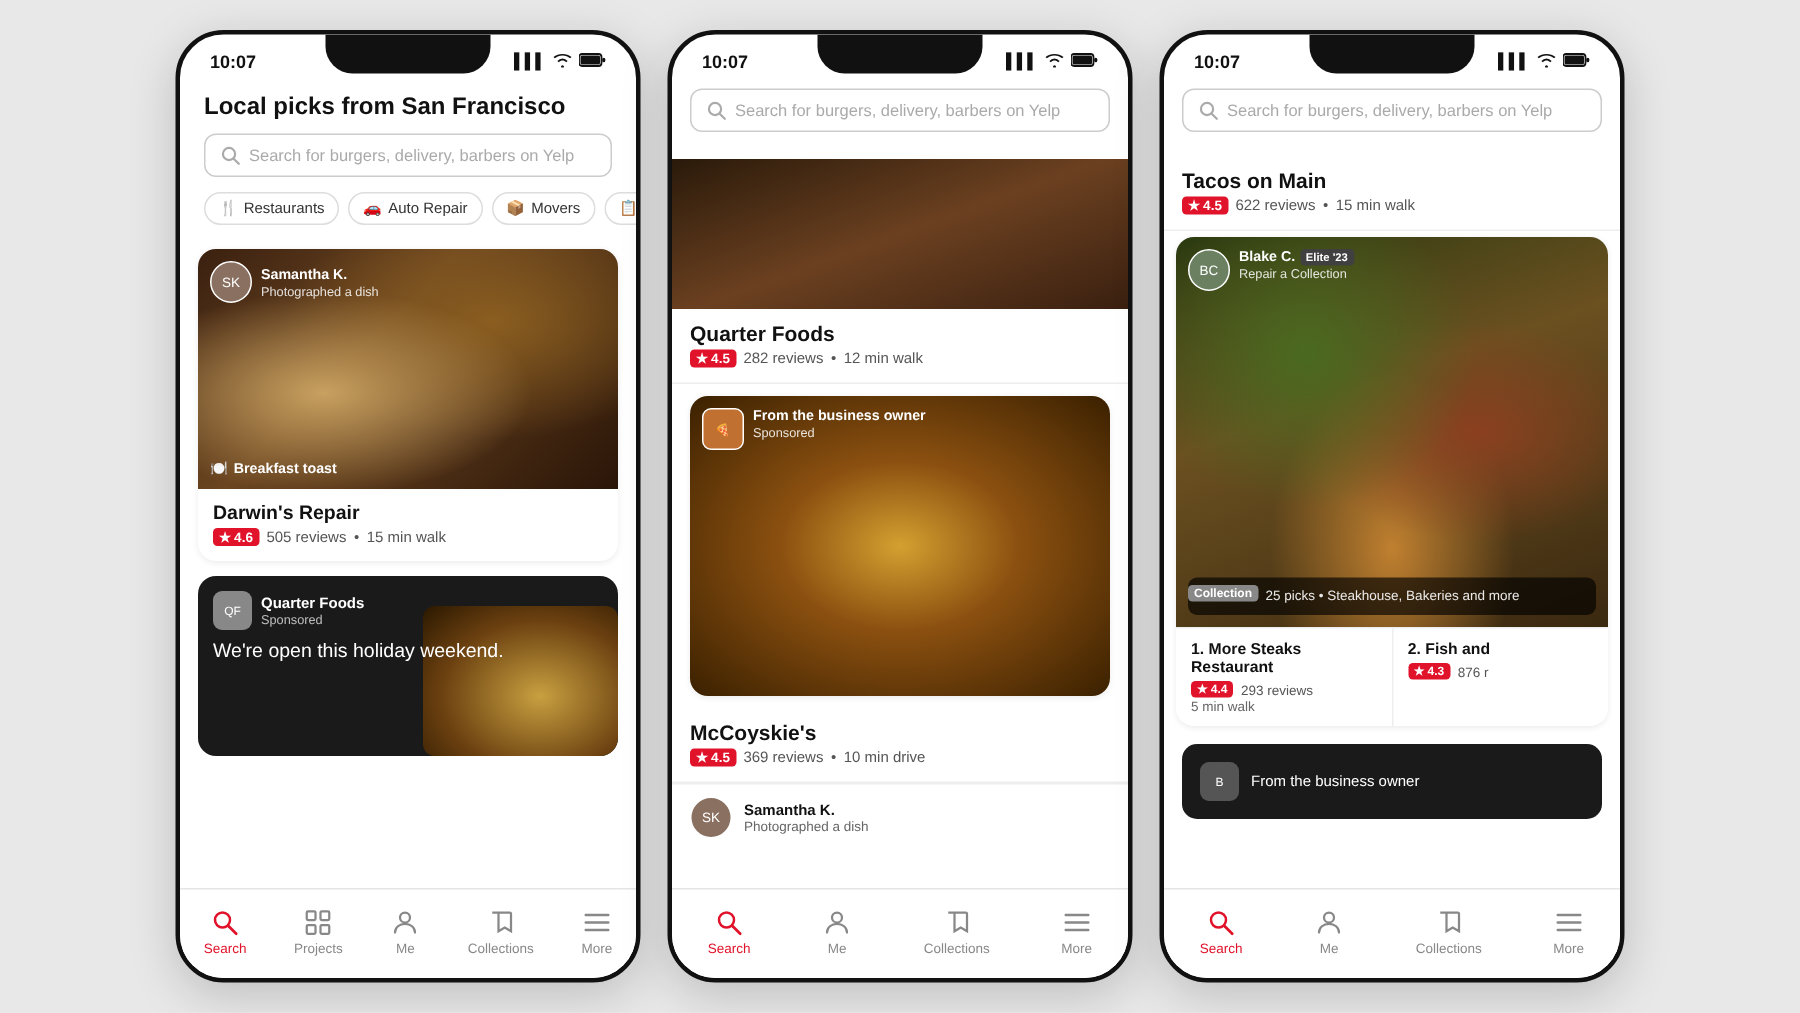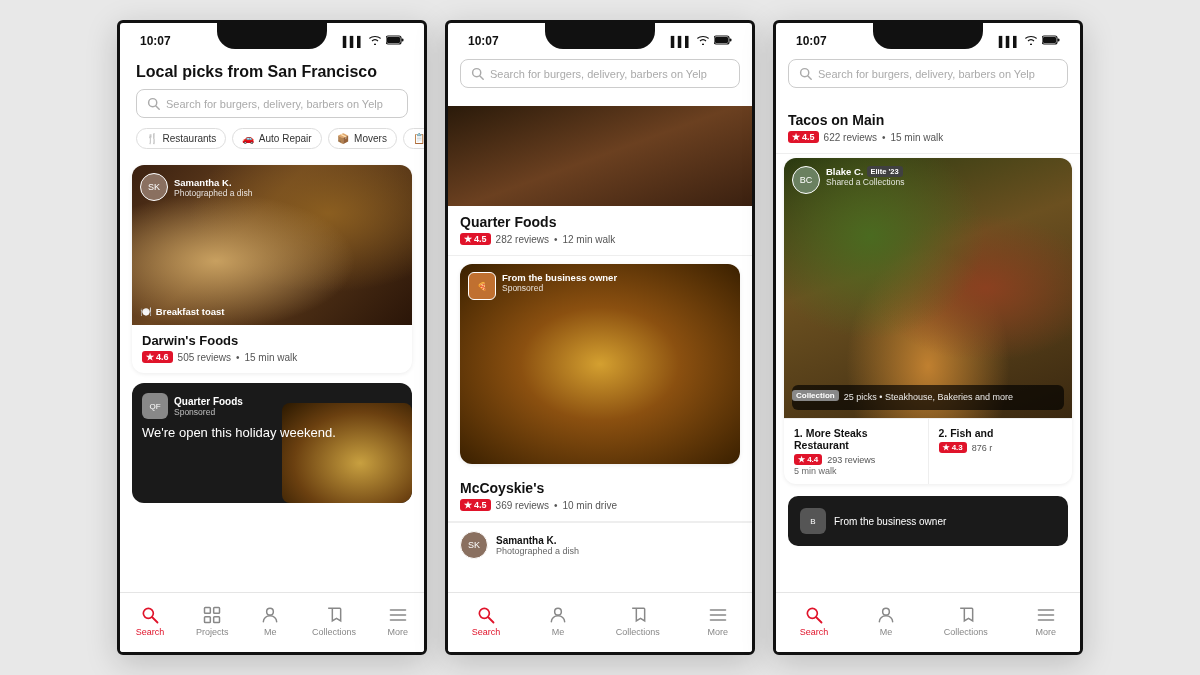--- a/index.html
+++ b/index.html
@@ -19,21 +19,21 @@
       align-items: center;
       justify-content: center;
       width: 100%;
       height: 100%;
       padding: 20px;
     }
     .phone {
       width: 310px;
       height: 635px;
       background: #fff;
-      border-radius: 6px;
+      border-radius: 32px;
       border: 3px solid #111;
       overflow: hidden;
       position: relative;
       box-shadow: 0 8px 32px rgba(0,0,0,0.18);
       display: flex;
       flex-direction: column;
     }
     
     .phone-notch {
       position: absolute;
@@ -429,21 +429,21 @@
               <div class="avatar-name">Samantha K.</div>
               <div class="avatar-sub">Photographed a dish</div>
             </div>
           </div>
           <div class="card-bottom-label">
             <span>🍽️</span>
             <span>Breakfast toast</span>
           </div>
         </div>
         <div class="card-info">
-          <div class="card-title">Darwin's Foods</div>
+          <div class="card-title">Darwin's Repair</div>
           <div class="card-meta">
             <span class="star-badge">
               <span>★</span>
               <span>4.6</span>
             </span>
             <span>505 reviews</span>
             <span>•</span>
             <span>15 min walk</span>
           </div>
         </div>
@@ -679,21 +679,21 @@
           <div class="food-bg-p3main"></div>
           <div class="p3-user-overlay">
             <div class="avatar-small" style="background:#6a8060;">
               <span style="color:#fff;font-size:9px;">BC</span>
             </div>
             <div class="p3-user-info">
               <div class="p3-user-name">
                 <span>Blake C.</span>
                 <span class="elite-badge">Elite '23</span>
               </div>
-              <div class="p3-user-sub">Shared a Collections</div>
+              <div class="p3-user-sub">Repair a Collection</div>
             </div>
           </div>
           <div class="collection-banner">
             <div style="display:flex;align-items:center;gap:5px;margin-bottom:2px;">
               <span class="collection-tag">Collection</span>
               <span class="collection-desc" style="font-size:9px;color:rgba(255,255,255,0.9);">
                 <span>25 picks</span>
                 <span> • </span>
                 <span>Steakhouse, Bakeries and more</span>
               </span>

